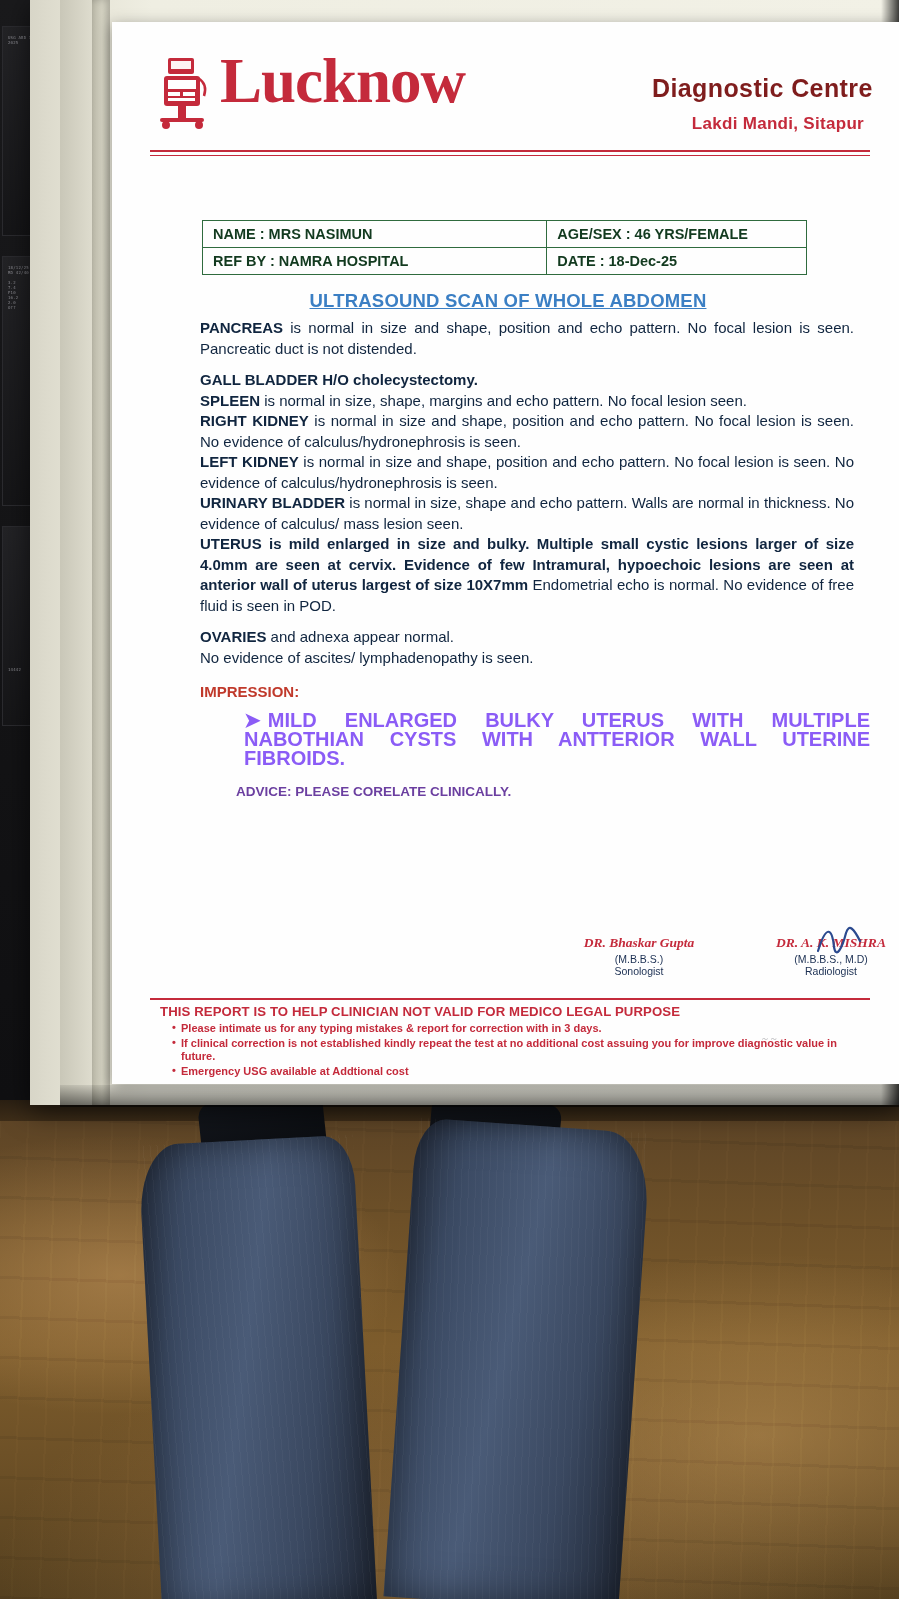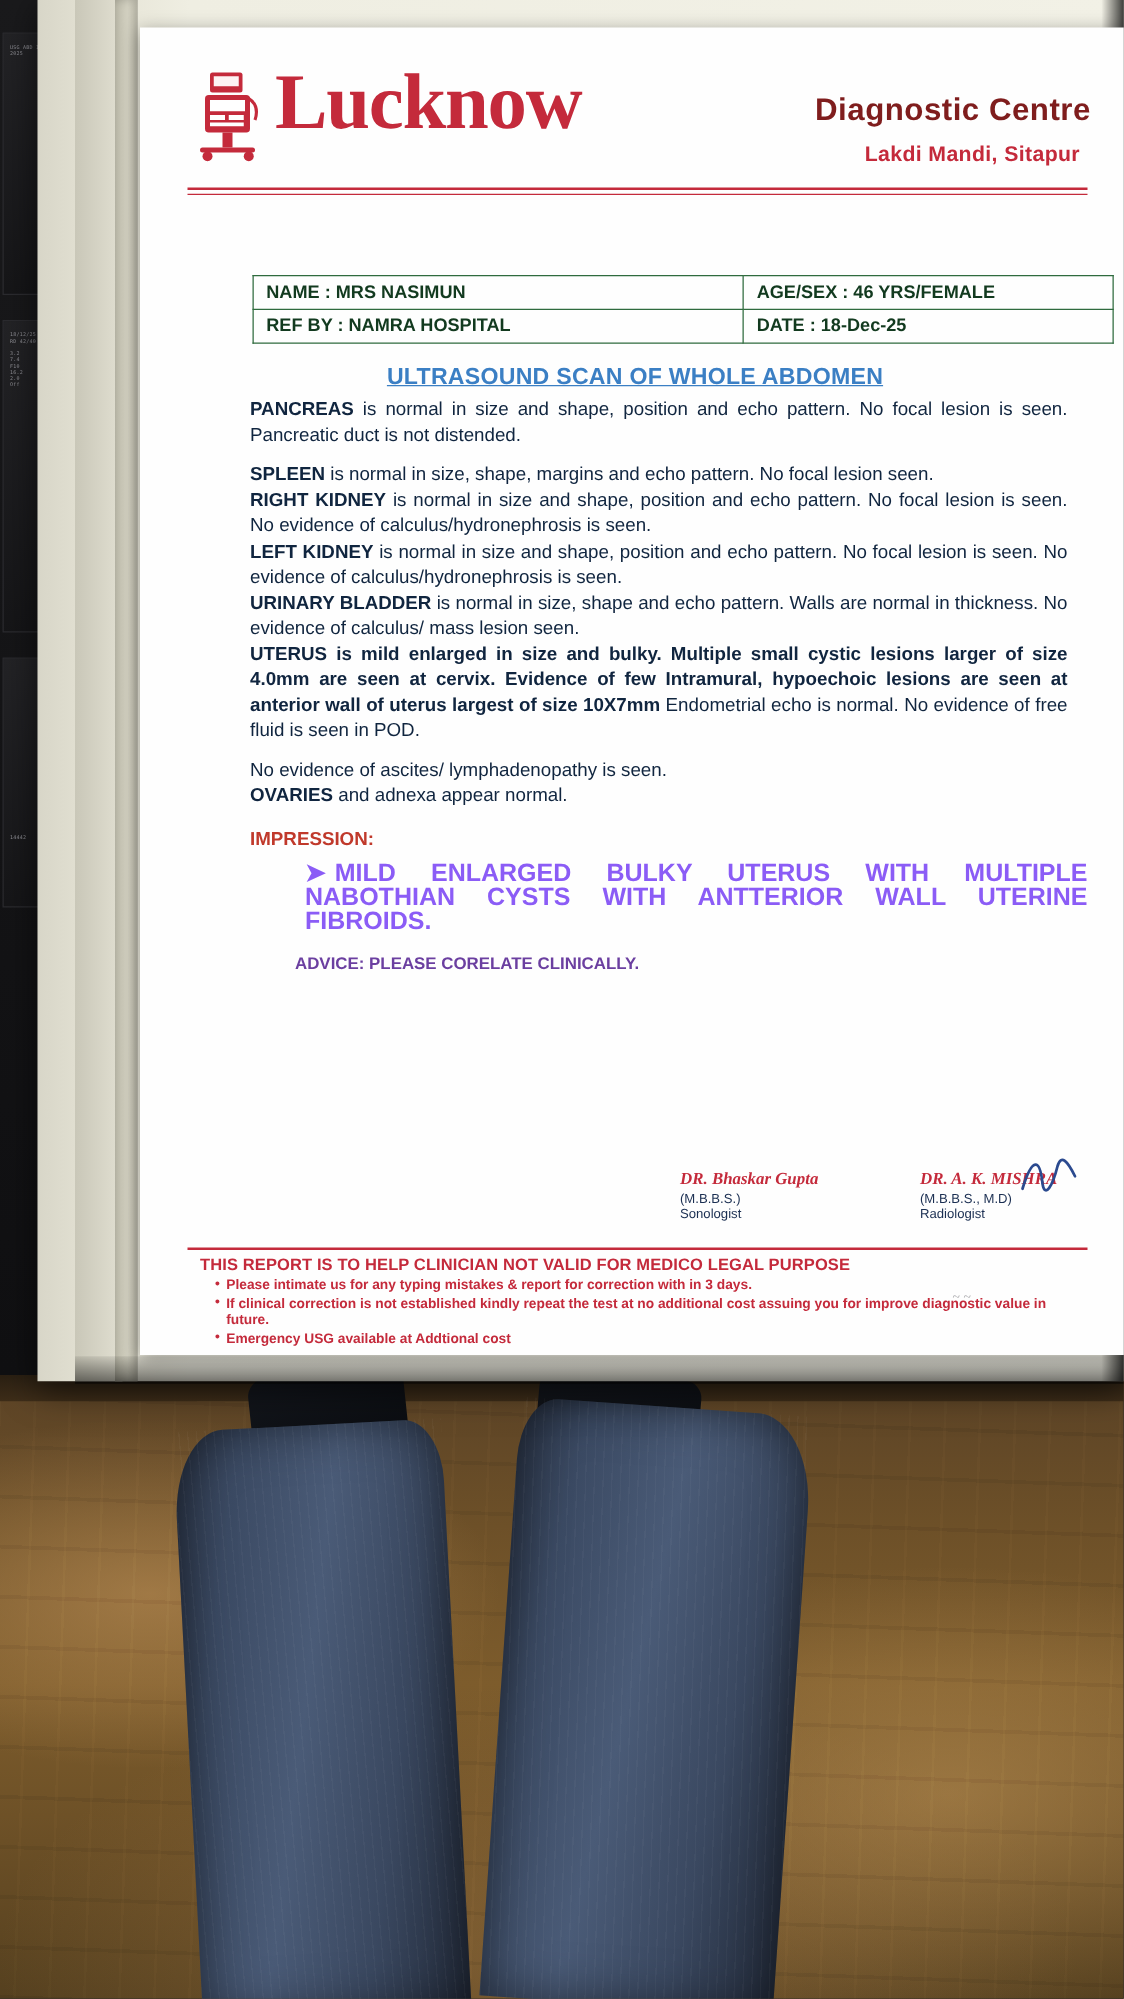--- a/index.html
+++ b/index.html
@@ -140,21 +140,21 @@
     position:absolute; left:38px; right:34px; top:128px; height:2px;
     background:#c42a3b;
   }
   .hr-red2{
     position:absolute; left:38px; right:34px; top:133px; height:1px;
     background:#c42a3b;
   }
 
   
   .ptable{
-    position:absolute; left:90px; top:198px; width:689px;
+    position:absolute; left:90px; top:198px; width:605px;
     border:1px solid #2f6b3e;
     border-collapse:collapse;
   }
   .ptable td{
     border:1px solid #2f6b3e;
     padding:5px 10px;
     font-size:14.5px;
     color:#123a1f;
     font-weight:bold;
     white-space:nowrap;
@@ -204,21 +204,21 @@
     margin-top:14px; margin-left:36px;
     color:#6b3fa0;
     font-weight:bold; font-size:13.5px;
   }
 
   
   .sig-wrap{
     position:absolute; left:0; right:0; top:905px; height:70px;
   }
   .sig{
-    position:absolute; color:#c42a3b;
+    position:absolute; text-align:center; color:#c42a3b;
   }
   .sig .nm{
     font-family:"Liberation Serif", serif;
     font-style:italic; font-weight:bold; font-size:13.5px;
     white-space:nowrap;
   }
   .sig .dg{ font-size:10.5px; color:#1b2f52; margin-top:2px; }
   .sig .dg2{ font-size:10.5px; color:#1b2f52; }
   .sig-a{ left:432px; top:8px; width:190px; }
   .sig-b{ left:624px; top:8px; width:190px; }
@@ -348,36 +348,37 @@
 
       <div class="scan-title">ULTRASOUND SCAN OF WHOLE ABDOMEN</div>
 
       <div class="body-txt">
 
         <p><span class="b">PANCREAS</span><span> is normal in size and shape, position and echo pattern. No focal lesion is seen. Pancreatic duct is not distended.</span></p>
 
 
         <div class="gap"></div>
 
+        <p><span class="b">GALL BLADDER H/O cholecystectomy.</span><span></span></p>
 
         <p><span class="b">SPLEEN</span><span> is normal in size, shape, margins and echo pattern. No focal lesion seen.</span></p>
 
         <p><span class="b">RIGHT KIDNEY</span><span> is normal in size and shape, position and echo pattern. No focal lesion is seen. No evidence of calculus/hydronephrosis is seen.</span></p>
 
         <p><span class="b">LEFT  KIDNEY</span><span> is normal in size and shape, position and echo pattern. No focal lesion is seen. No evidence of calculus/hydronephrosis is seen.</span></p>
 
         <p><span class="b">URINARY BLADDER</span><span> is normal in size, shape and echo pattern. Walls are normal in thickness. No evidence of calculus/ mass lesion seen.</span></p>
 
         <p><span class="b">UTERUS is mild enlarged in size and bulky. Multiple small cystic lesions larger of size 4.0mm are seen at cervix.  Evidence of few Intramural, hypoechoic lesions are seen at anterior wall of uterus largest of size 10X7mm</span><span> Endometrial echo is normal. No evidence of free fluid is seen in POD.</span></p>
 
         <div class="gap"></div>
 
+        <p><span class="b">OVARIES</span><span> and adnexa appear normal.</span></p>
+
         <p><span>No evidence of ascites/ lymphadenopathy is seen.</span></p>
-
-        <p><span class="b">OVARIES</span><span> and adnexa appear normal.</span></p>
 
         <div class="impression">IMPRESSION:</div>
 
         <div class="imp-list">
           <span class="bullet">➤</span><span>MILD ENLARGED BULKY UTERUS WITH MULTIPLE NABOTHIAN CYSTS WITH ANTTERIOR WALL UTERINE FIBROIDS.</span>
         </div>
 
         <div class="advice">ADVICE:  PLEASE CORELATE CLINICALLY.</div>
       </div>
 

